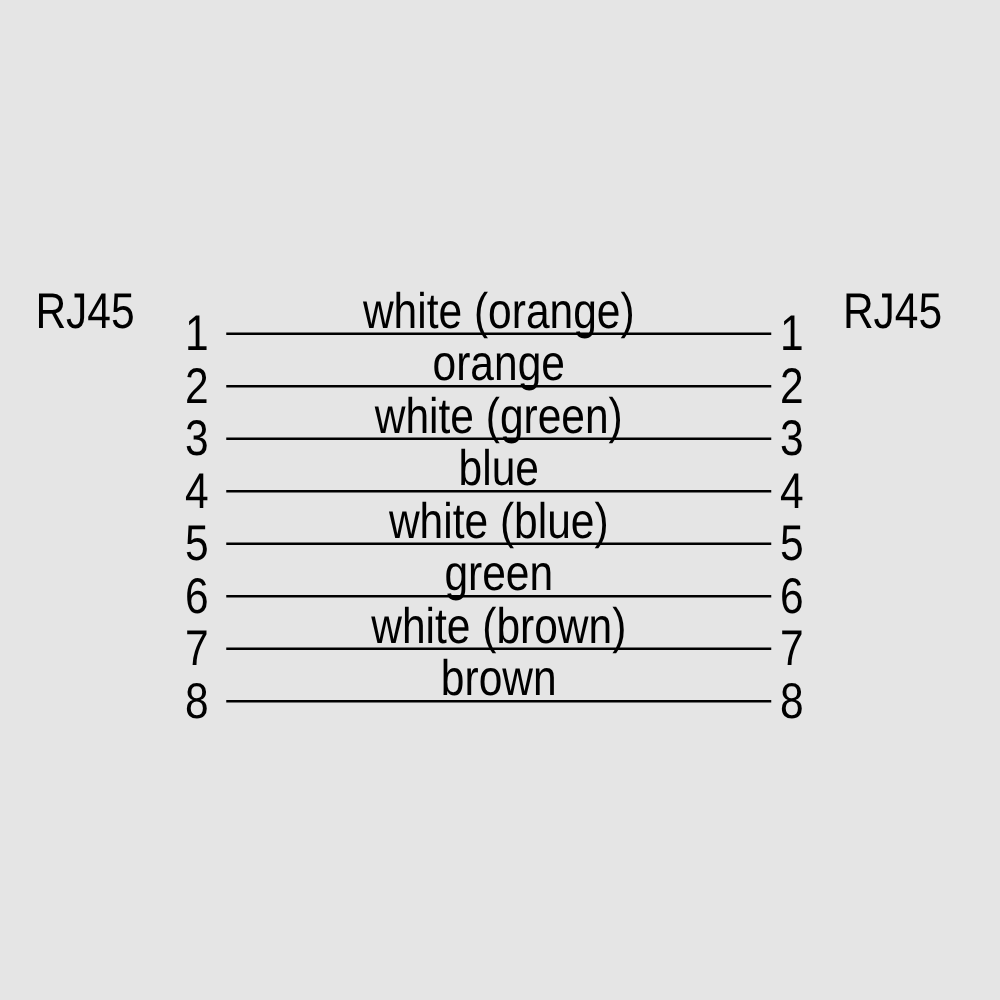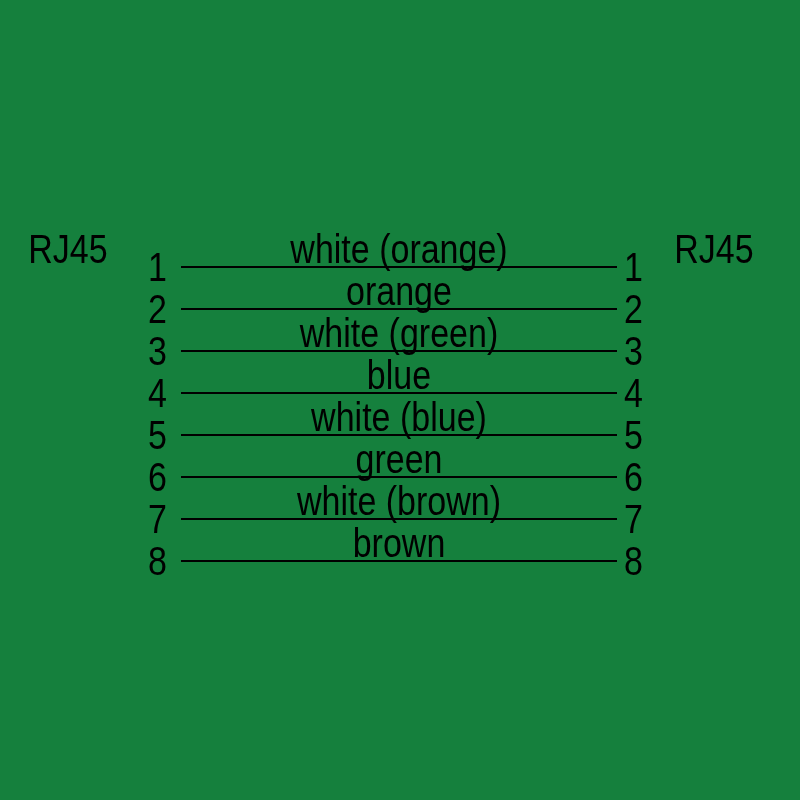--- a/index.html
+++ b/index.html
@@ -4,21 +4,21 @@
 <style>
   html, body {
     margin: 0;
     padding: 0;
     background: #ffffff;
   }
   .canvas {
     position: relative;
     width: 800px;
     height: 800px;
-    background: #15803d;
+    background: #e5e5e5;
     overflow: hidden;
     font-family: "Liberation Sans", "DejaVu Sans", sans-serif;
     color: #000000;
   }
   
   .rj45-title {
     position: absolute;
     top: 229px;
     width: 96px;
     font-size: 40px;

